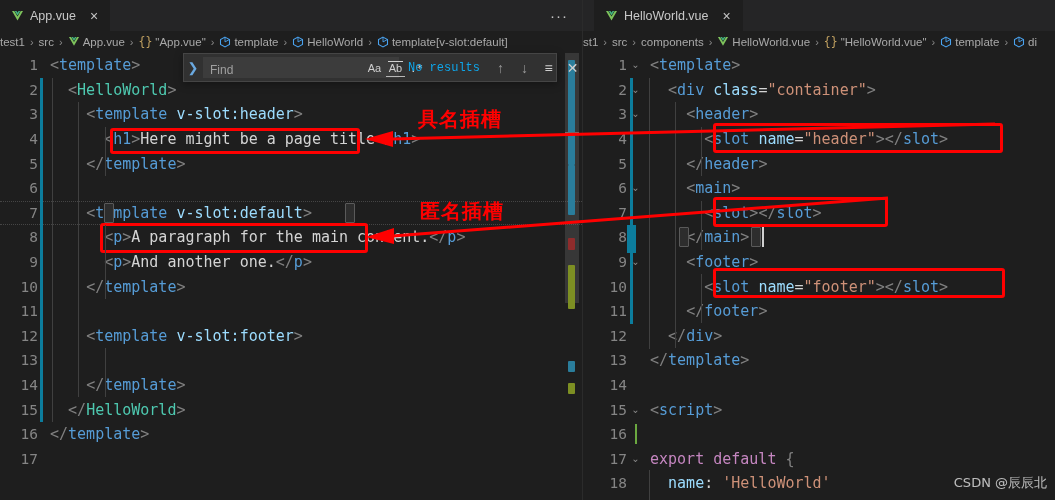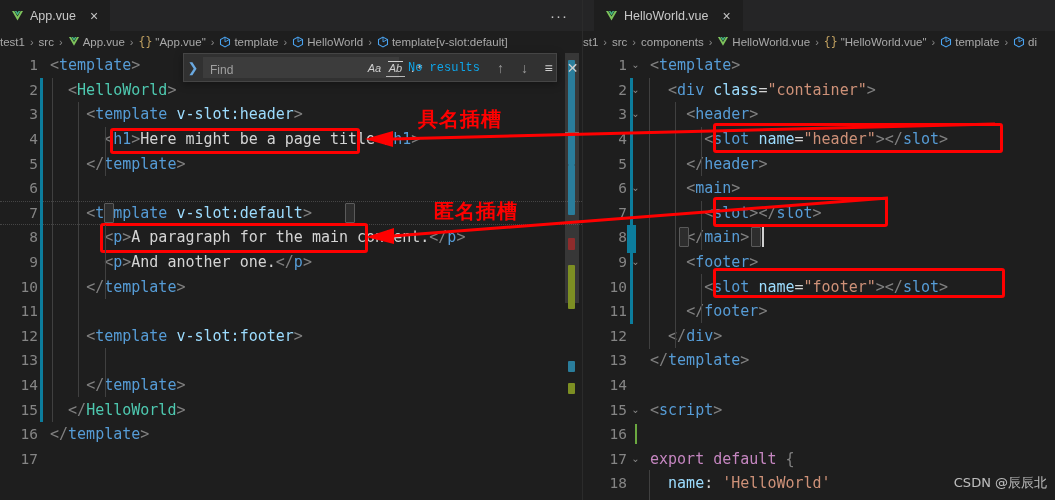--- a/index.html
+++ b/index.html
@@ -135,21 +135,21 @@
   .find-inputbox {
     flex: 0 0 auto; width: 196px; height: 21px; background: #3c3c3c;
     border: 1px solid #3c3c3c; display: flex; align-items: flex-end;
     padding: 0 2px 0 6px; margin-left: 1px;
   }
   .find-input {
     flex: 1 1 auto; background: transparent; border: none; outline: none;
     color: #cccccc; font-size: 12px; font-family: "Liberation Sans", sans-serif;
   }
   .find-input::placeholder { color: #a0a0a0; opacity: 1; }
-  .find-opts { display: flex; align-items: center; gap: 2px; flex: 0 0 auto; font-style: italic; }
+  .find-opts { display: flex; align-items: center; gap: 2px; flex: 0 0 auto; }
   .fopt {
     width: 19px; height: 18px; display: flex; align-items: center; justify-content: center;
     color: #cfcfcf; font-size: 11px; font-family: "Liberation Sans", sans-serif;
   }
   .find-results {
     color: #0ea5e9; font-size: 12px; margin-left: 9px; flex: 0 0 auto; white-space: nowrap; font-family: Liberation Mono, monospace;
   }
   .find-actions { display: flex; align-items: center; margin-left: 10px; gap: 3px; }
   .facti {
     width: 21px; height: 20px; display: flex; align-items: center; justify-content: center;
@@ -419,16 +419,16 @@
     <polygon points="366,237 394,228 394,244" fill="#ff0000"></polygon>
   </svg>
 
   <div class="abox" style="left:110px; top:128px; width:250px; height:26px;"></div>
   <div class="abox" style="left:100px; top:223px; width:268px; height:30px;"></div>
   <div class="abox" style="left:713px; top:123px; width:290px; height:30px;"></div>
   <div class="abox" style="left:713px; top:197px; width:175px; height:30px;"></div>
   <div class="abox" style="left:713px; top:268px; width:292px; height:30px;"></div>
 
   <div class="alabel" style="left:418px; top:106px;">具名插槽</div>
-  <div class="alabel" style="left:434px; top:198px;">匿名插槽</div>
+  <div class="alabel" style="left:420px; top:198px;">匿名插槽</div>
 
   <div class="watermark">CSDN @辰辰北</div>
 </div>
 
 </body></html>

